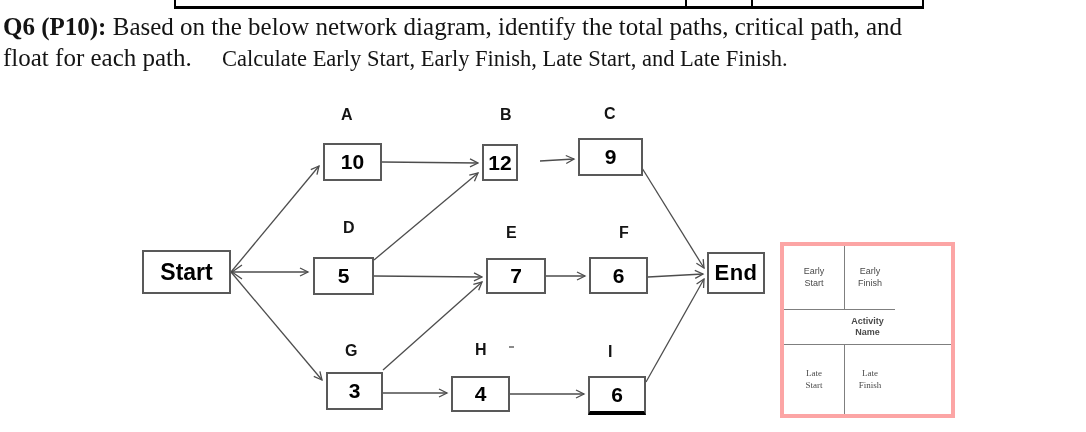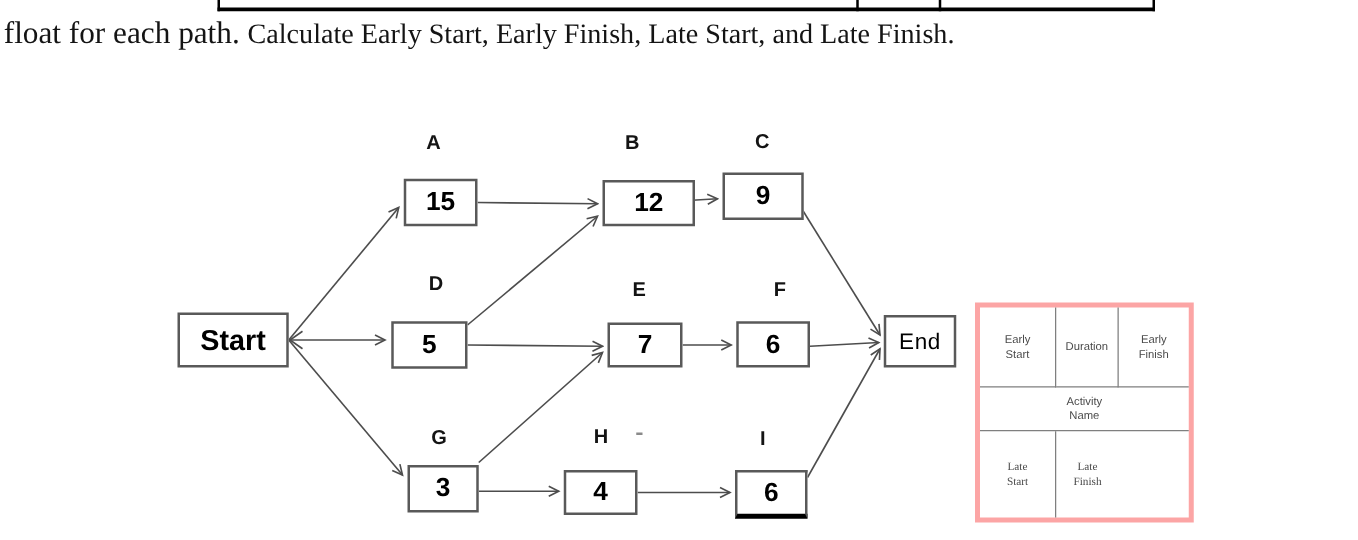--- a/index.html
+++ b/index.html
@@ -9,60 +9,61 @@
   
   .top-frag{position:absolute;left:0;top:0;width:1086px;height:12px;}
   .top-bar{position:absolute;left:174px;top:6px;width:750px;height:3px;background:#000;}
   .top-tick{position:absolute;top:0;width:2px;height:9px;background:#000;}
 
   
   .question{position:absolute;left:3px;top:11px;width:1082px;color:#141414;
             font-family:"Liberation Serif",serif;font-size:25px;line-height:31px;}
   .q-line{white-space:nowrap;}
   .q-label{font-weight:700;}
-  .q-sub{font-size:22.5px;}
+  .q-sub{font-size:22.5px;margin-left:24px;}
 
   
   .nbox{position:absolute;box-sizing:border-box;border:2px solid #595959;background:#fff;
         display:flex;align-items:center;justify-content:center;
         font-weight:700;font-size:21px;color:#000;}
   .startbox{font-size:23px;}
-  .endbox{font-weight:400;font-size:18px;letter-spacing:0.5px;}
+  .endbox{font-weight:700;font-size:22px;letter-spacing:0.5px;}
   .ibox{border-bottom:4px solid #000;}
   .nlabel{position:absolute;font-weight:700;font-size:16px;color:#141414;}
 
   .edges{position:absolute;left:0;top:0;width:1086px;height:432px;pointer-events:none;}
 
   .stray-dot{position:absolute;left:509px;top:346px;width:5px;height:2px;background:#8a8a8a;}
 
   
   .legend{position:absolute;left:780px;top:242px;display:grid;
           grid-template-columns:61px 50px 56px;grid-template-rows:64px 35px 69px;
           border:4px solid #fca5a5;background:#fff;}
   .lg-cell{border-right:1px solid #7f7f7f;border-bottom:1px solid #7f7f7f;
            display:flex;align-items:center;justify-content:center;text-align:center;
            font-size:9px;line-height:1.25;color:#4a4a4a;white-space:pre-line;}
   .lg-cell.no-r{border-right:none;}
   .lg-cell.no-b{border-bottom:none;font-family:Liberation Serif, serif;}
-  .lg-cell.span3{grid-column:1/4;}
+  .lg-cell.span3{grid-column:1/4;font-weight:bold;}
 </style>
 </head>
 <body>
 
 <div class="stage">
 
   <div class="top-frag">
     <div class="top-bar"></div>
     <div class="top-tick" style="left:174px"></div>
     <div class="top-tick" style="left:685px"></div>
     <div class="top-tick" style="left:751px"></div>
     <div class="top-tick" style="left:922px"></div>
   </div>
 
   <div class="question">
+    <div class="q-line"><span class="q-label">Q6 (P10):</span> <span>Based on the below network diagram, identify the total paths, critical path, and</span></div>
     <div class="q-line"><span>float for each path.</span> <span class="q-sub">Calculate Early Start, Early Finish, Late Start, and Late Finish.</span></div>
   </div>
 
   <svg class="edges" width="1086" height="432" viewBox="0 0 1086 432" xmlns="http://www.w3.org/2000/svg">
     <defs>
       <marker id="arw" viewBox="0 0 11 11" refX="9.5" refY="5.5" markerWidth="11" markerHeight="11" markerUnits="userSpaceOnUse" orient="auto">
         <path d="M1.5,1.5 L9.5,5.5 L1.5,9.5" fill="none" stroke="#4d4d4d" stroke-width="1.3"></path>
       </marker>
     </defs>
     <g stroke="#4d4d4d" stroke-width="1.3" fill="none">
@@ -86,25 +87,25 @@
 
   <div class="nbox startbox" style="left:142px;top:250px;width:89px;height:44px;">
     <span>Start</span>
   </div>
   <div class="nbox endbox" style="left:707px;top:252px;width:58px;height:42px;">
     <span>End</span>
   </div>
 
   <div class="nlabel" style="left:341px;top:106px;">A</div>
   <div class="nbox" style="left:323px;top:143px;width:59px;height:38px;">
-    <span>15</span>
+    <span>10</span>
   </div>
 
   <div class="nlabel" style="left:500px;top:106px;">B</div>
-  <div class="nbox" style="left:482px;top:144px;width:74px;height:37px;">
+  <div class="nbox" style="left:482px;top:144px;width:36px;height:37px;">
     <span>12</span>
   </div>
 
   <div class="nlabel" style="left:604px;top:105px;">C</div>
   <div class="nbox" style="left:578px;top:138px;width:65px;height:38px;">
     <span>9</span>
   </div>
 
   <div class="nlabel" style="left:343px;top:219px;">D</div>
   <div class="nbox" style="left:313px;top:257px;width:61px;height:38px;">
@@ -134,21 +135,20 @@
   <div class="nlabel" style="left:608px;top:343px;">I</div>
   <div class="nbox ibox" style="left:588px;top:376px;width:58px;height:39px;">
     <span>6</span>
   </div>
 
   <div class="stray-dot"></div>
 
   <div class="legend">
     <div class="lg-cell">Early
 Start</div>
-    <div class="lg-cell">Duration</div>
     <div class="lg-cell no-r">Early
 Finish</div>
     <div class="lg-cell span3 no-r">Activity
 Name</div>
     <div class="lg-cell no-b">Late
 Start</div>
     <div class="lg-cell no-r no-b">Late
 Finish</div>
   </div>
 

